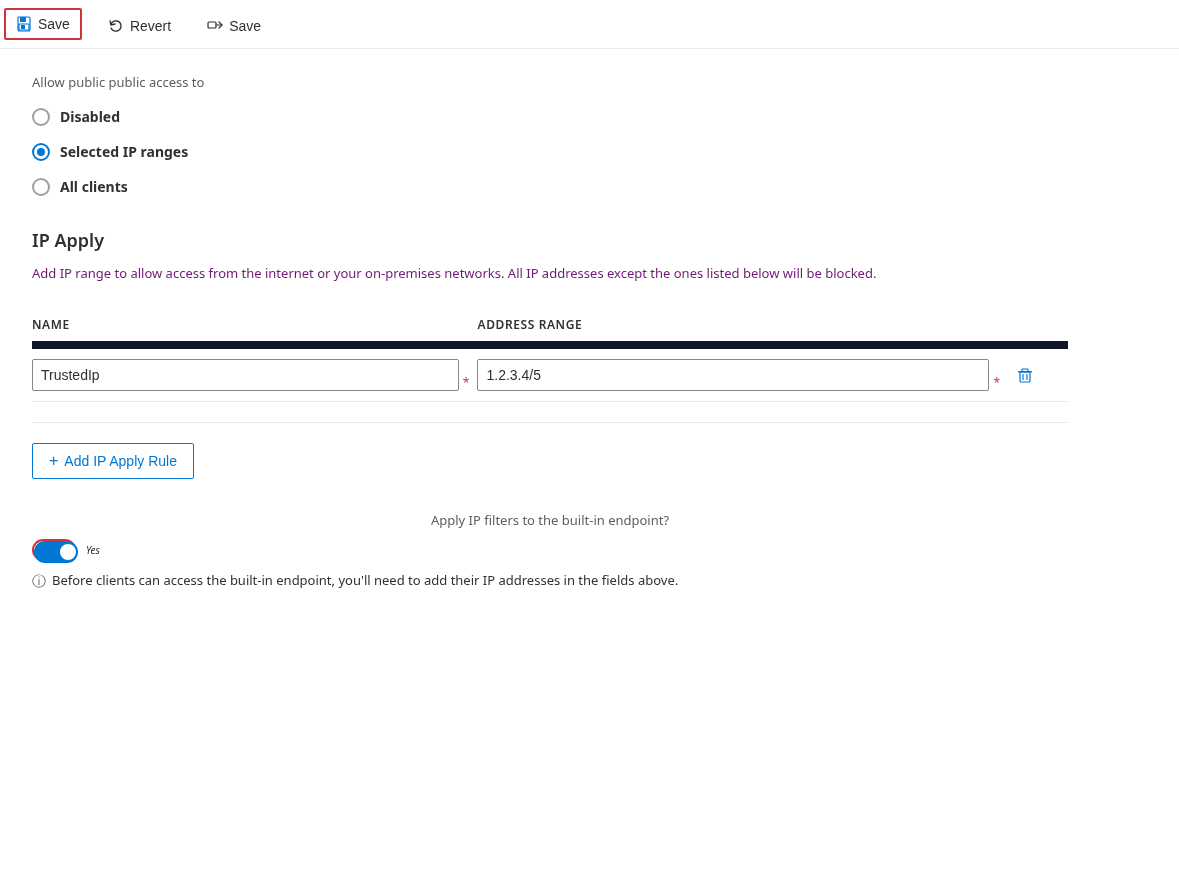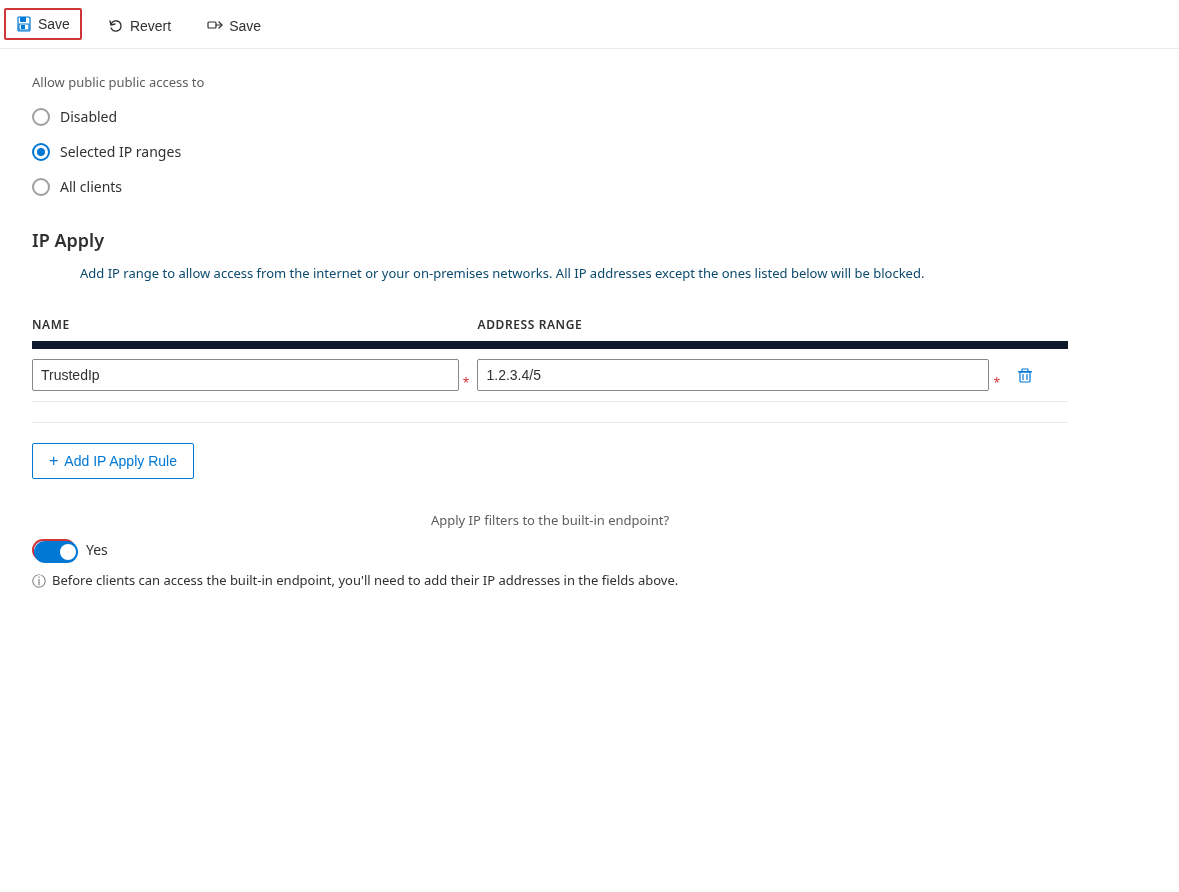--- a/index.html
+++ b/index.html
@@ -59,20 +59,21 @@
       flex-direction: column;
       gap: 16px;
       margin-bottom: 32px;
     }
 
     .radio-item {
       display: flex;
       align-items: center;
       gap: 10px;
       cursor: pointer;
+      font-weight: bold;
     }
 
     .radio-circle {
       width: 18px;
       height: 18px;
       border-radius: 50%;
       border: 2px solid #a19f9d;
       display: flex;
       align-items: center;
       justify-content: center;
@@ -97,24 +98,23 @@
     
     .section-title {
       font-size: 18px;
       font-weight: 600;
       color: #323130;
       margin-bottom: 12px;
     }
 
     .section-desc {
       font-size: 13px;
-      color: #0c4a6e;
+      color: #701a75;
       margin-bottom: 24px;
       line-height: 1.5;
-      margin-left: 48px;
     }
 
     
     .ip-table {
       width: 100%;
       border-collapse: collapse;
       margin-bottom: 16px;
     }
 
     .ip-table thead tr {
@@ -236,22 +236,23 @@
     .toggle-thumb {
       width: 16px;
       height: 16px;
       border-radius: 50%;
       background: #ffffff;
       margin-left: auto;
       transition: margin 0.2s;
     }
 
     .toggle-label {
-      font-size: 14px;
-      color: #323130;
+      font-size: 10px;
+      color: #323130;
+      font-style: italic;
     }
 
     
     .info-note {
       display: flex;
       align-items: flex-start;
       gap: 6px;
       font-size: 13px;
       color: #323130;
     }

